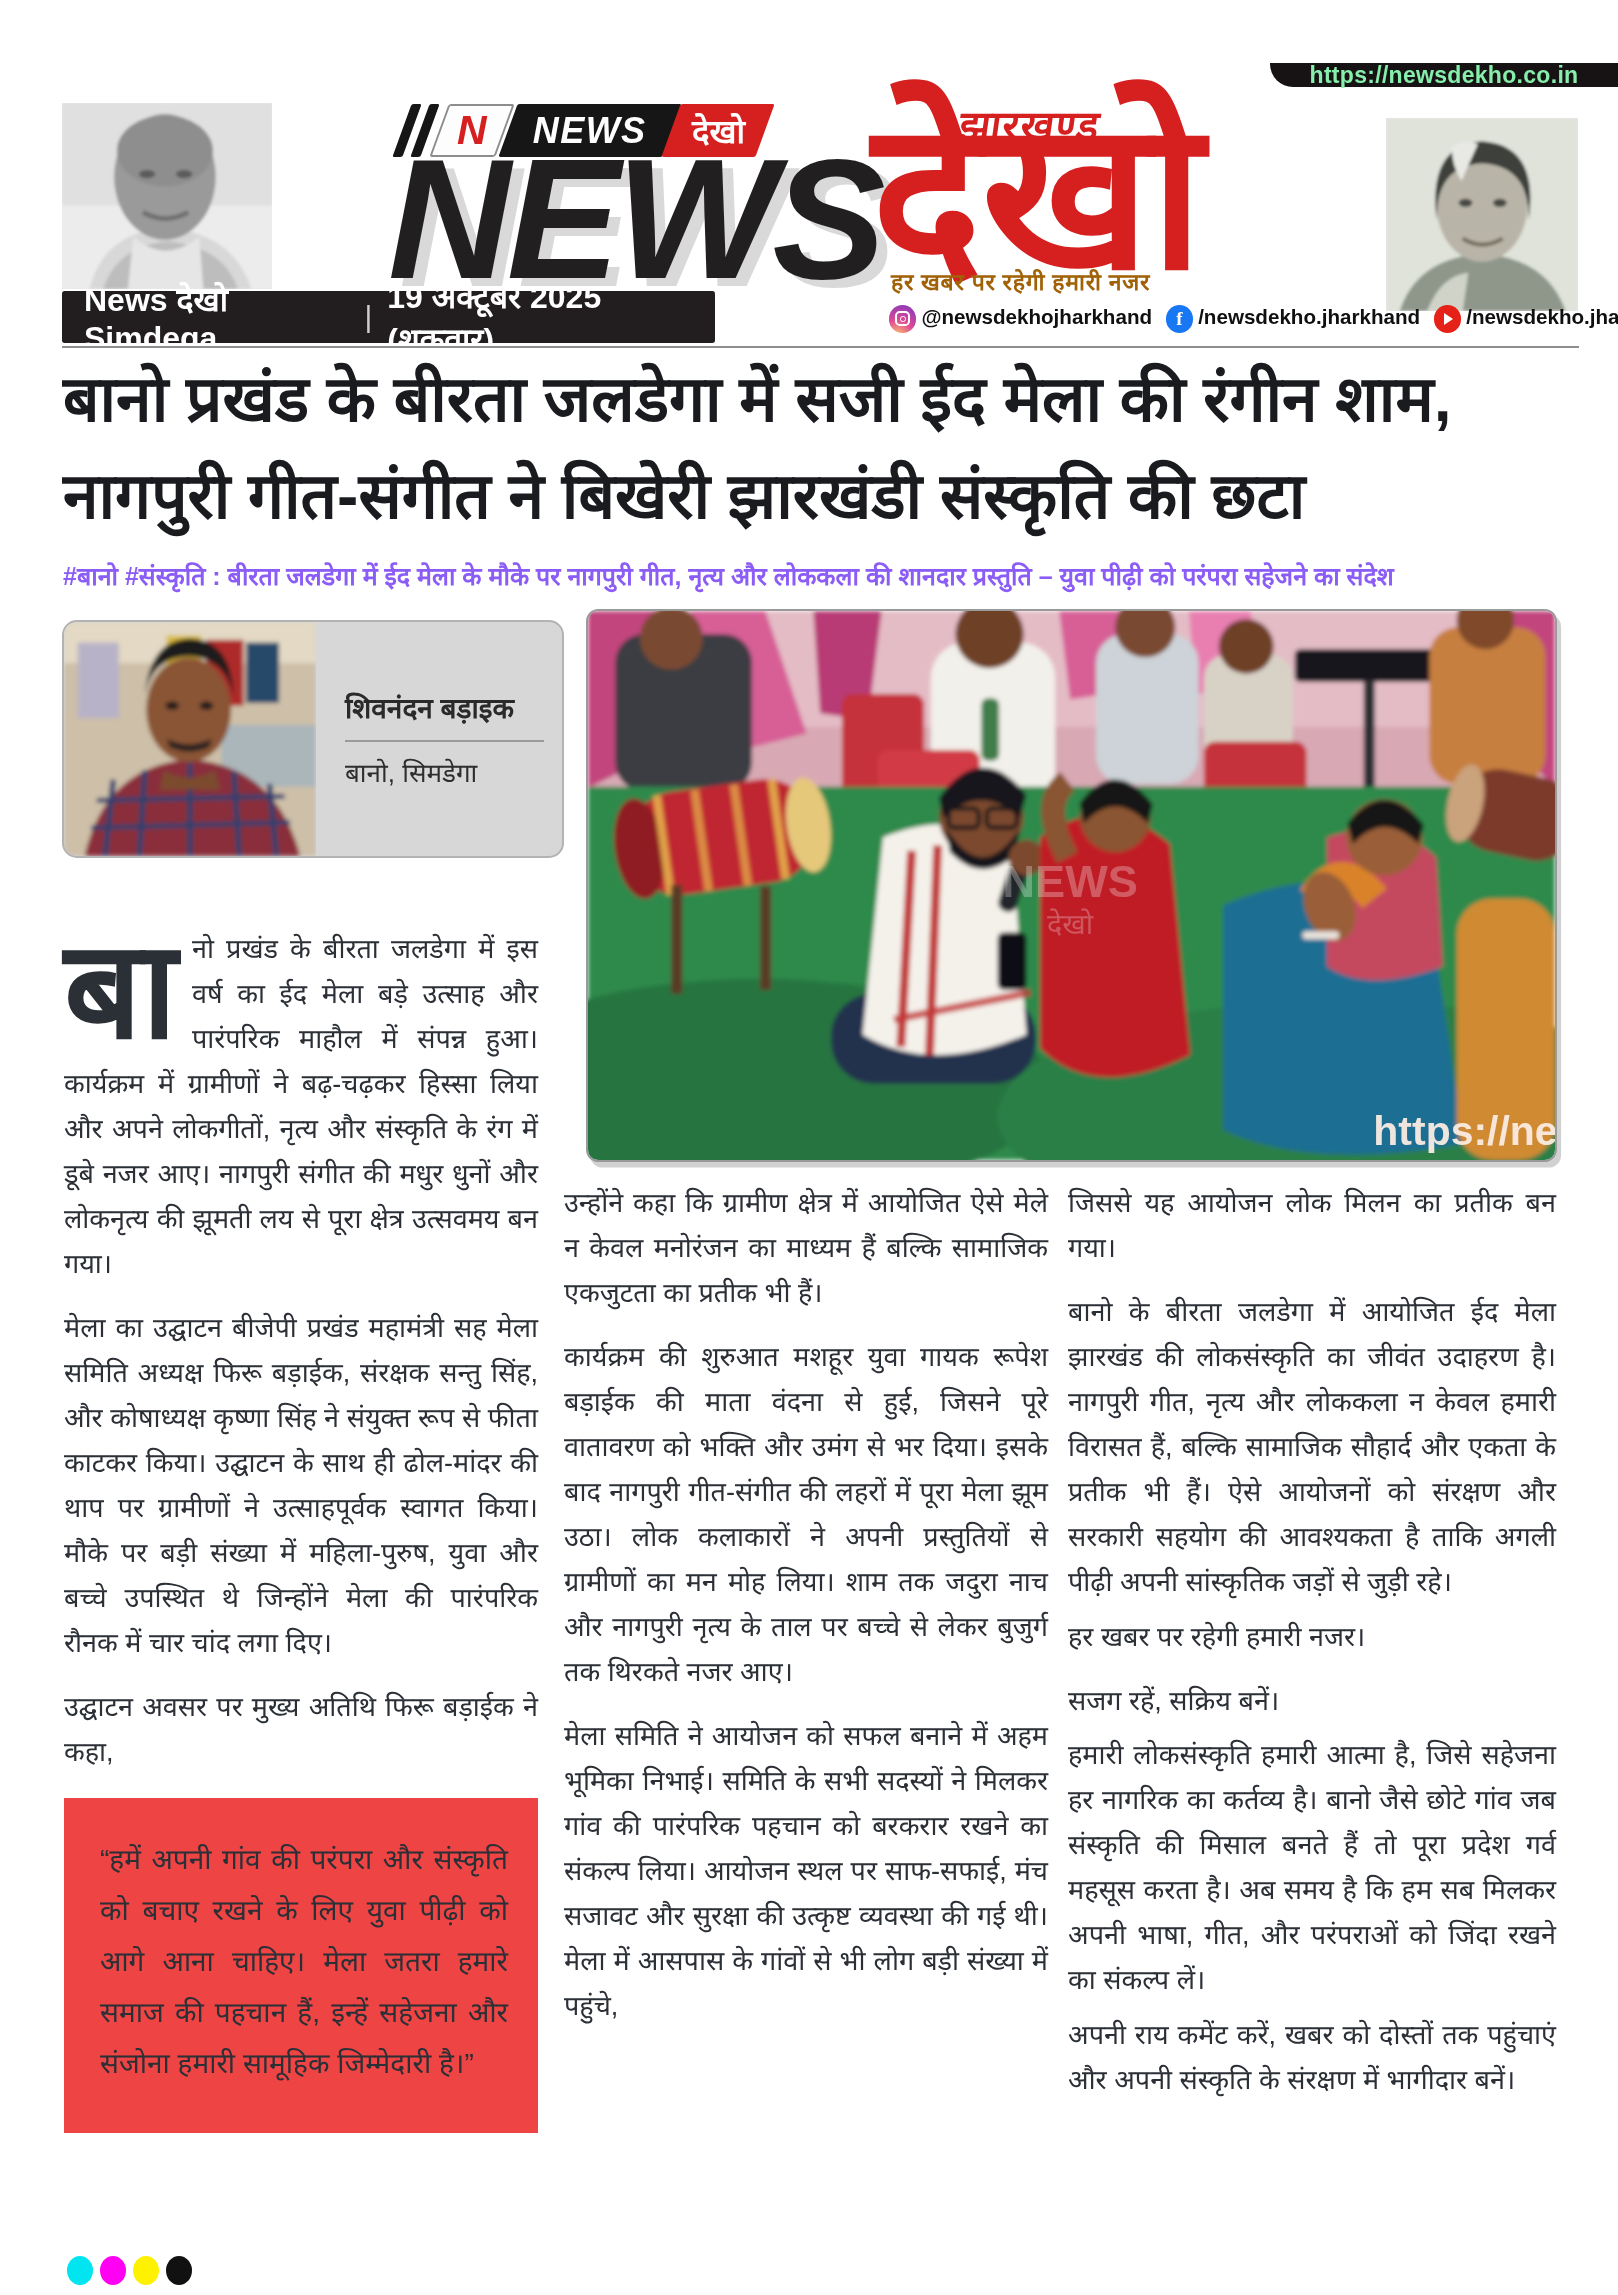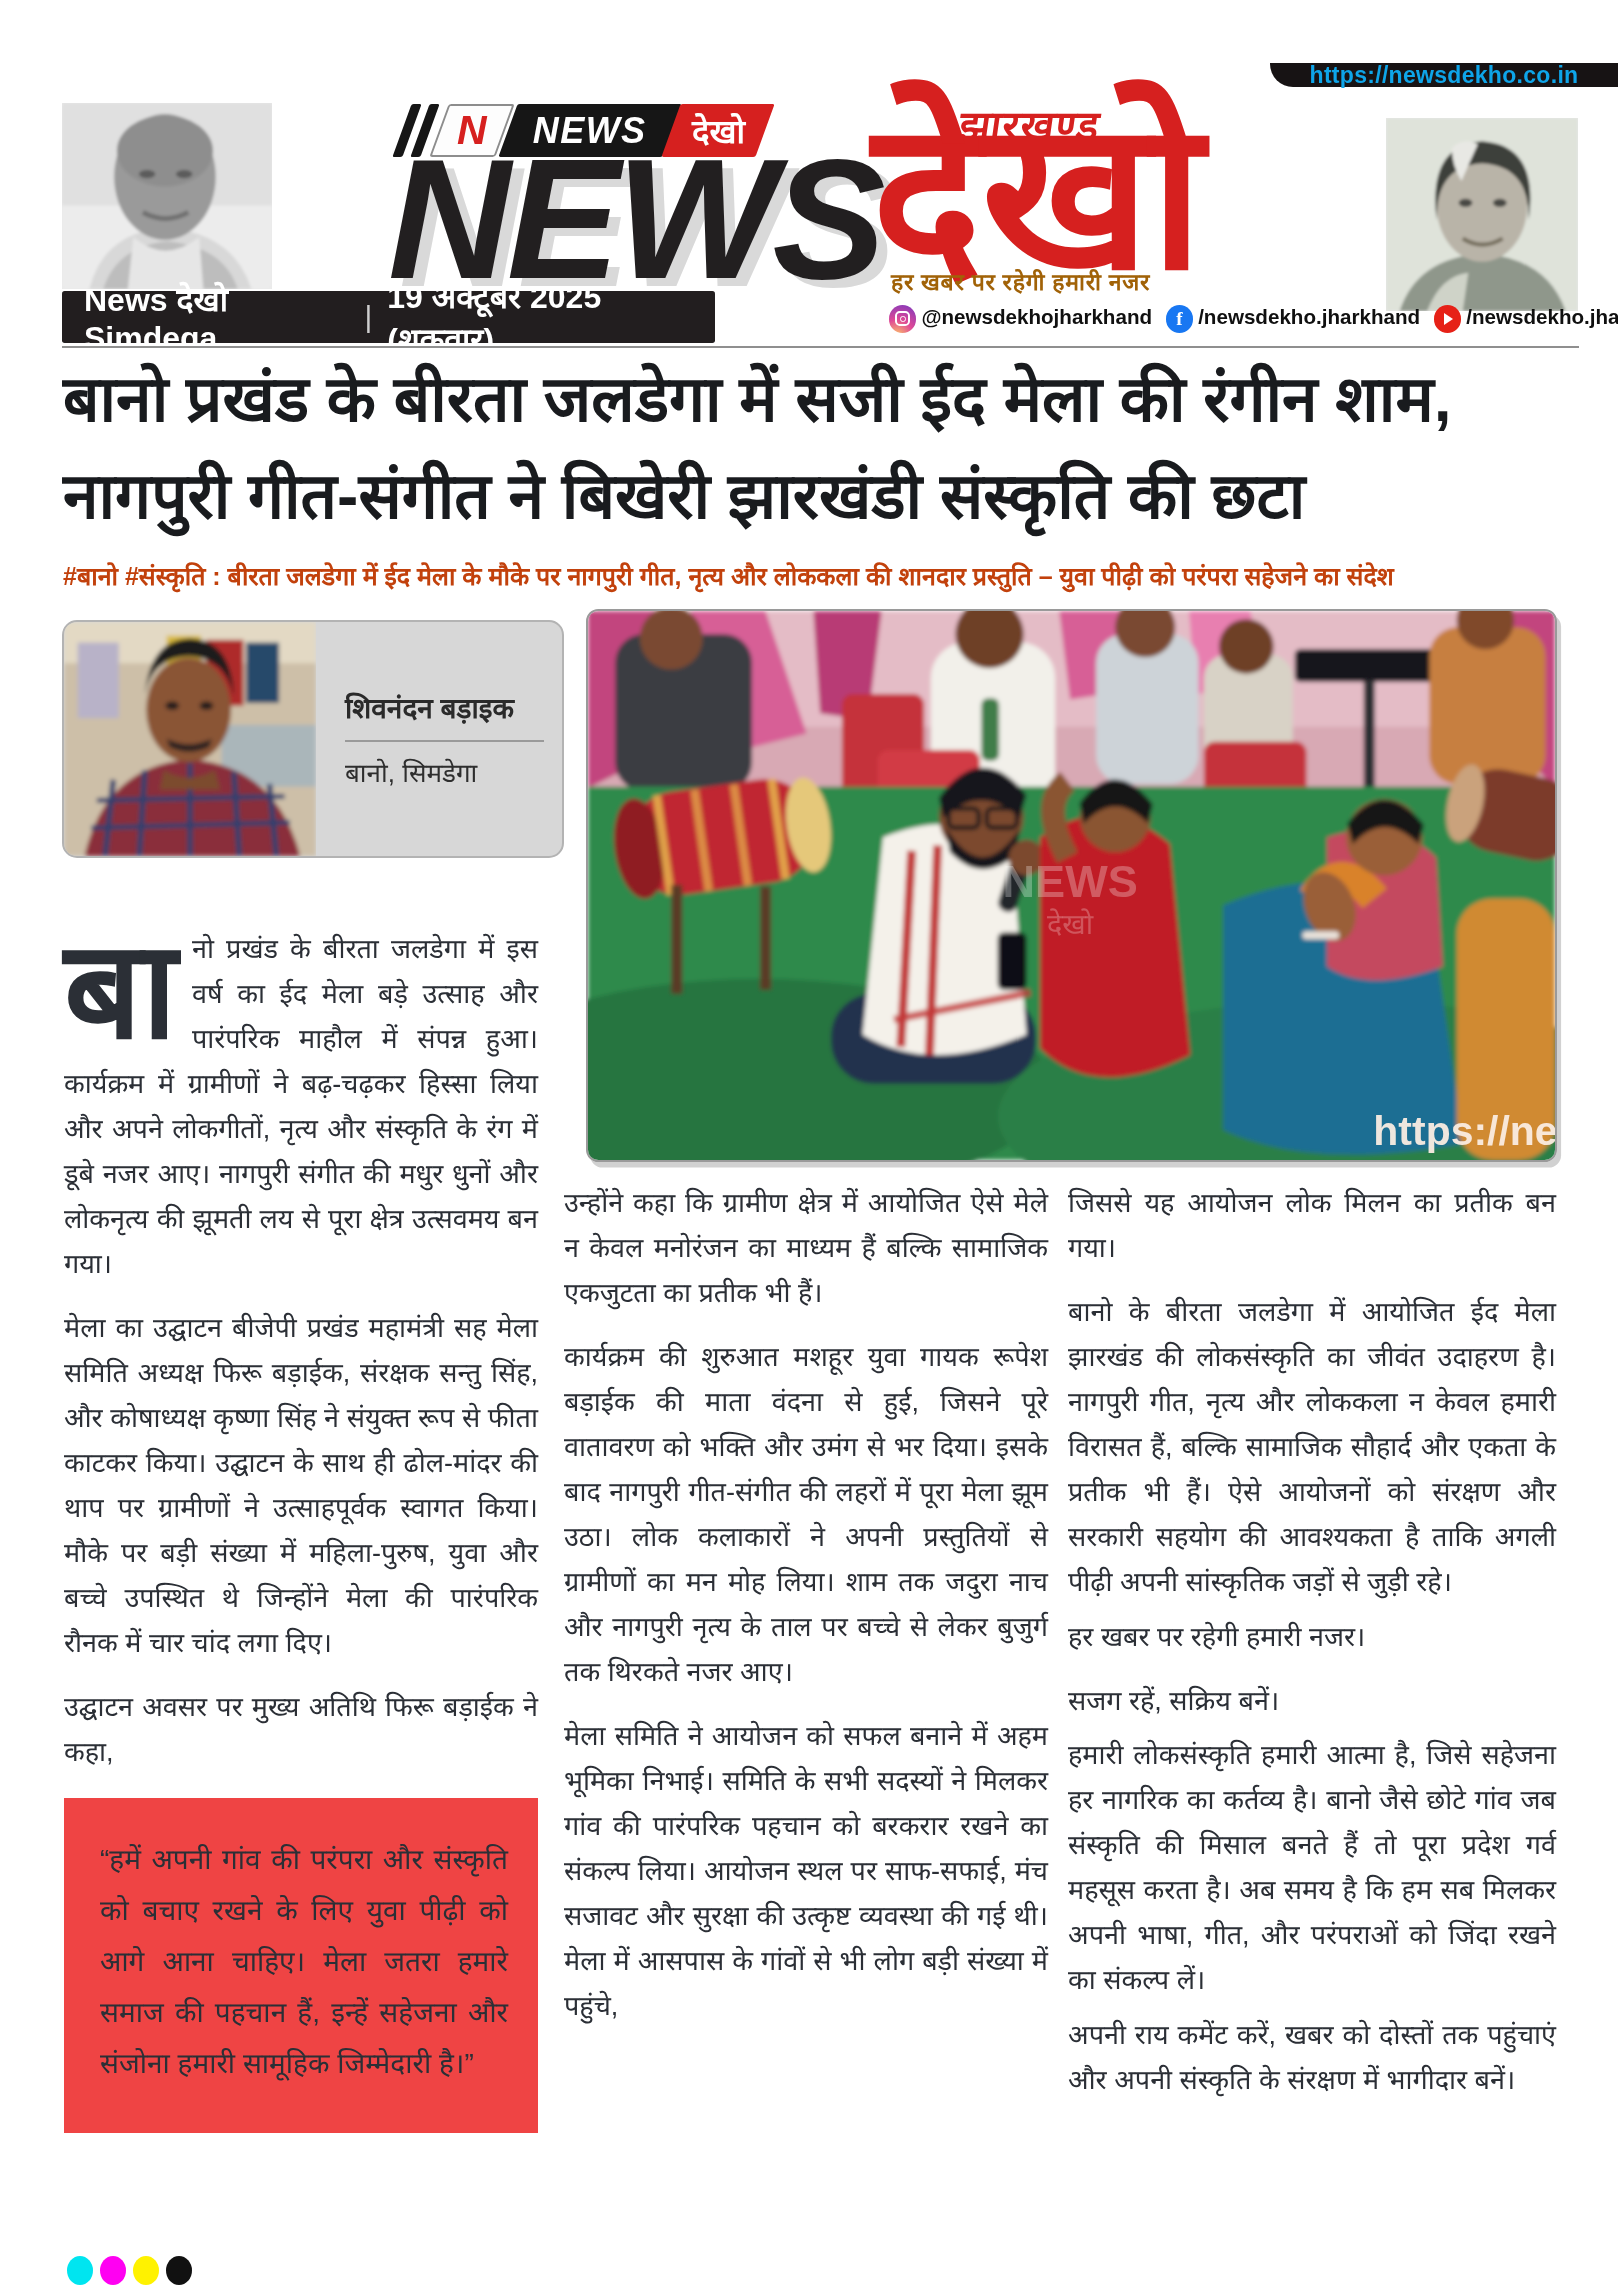--- a/index.html
+++ b/index.html
@@ -2,21 +2,21 @@
 <html style="font-size:11px"><head>
 <meta charset="utf-8">
 <style>
   * { margin:0; padding:0; box-sizing:border-box; }
   html,body { background:#ffffff; }
   body { font-family:"Liberation Sans", sans-serif; }
   .page { position:relative; width:1618px; height:2295px; background:#fff; overflow:hidden; }
 
   
   .url-pill { position:absolute; left:1270px; top:63px; width:348px; height:24px;
-    background:#171314; color:#0ea5e9; font-size:23px; font-weight:700;
+    background:#171314; color:#86efac; font-size:23px; font-weight:700;
     display:flex; align-items:center; justify-content:center;
     border-radius:0 0 0 23px; letter-spacing:0.3px; }
   .portrait { position:absolute; overflow:hidden; background:#e9e9e9; }
   .portrait-left { left:62px; top:103px; width:210px; height:186px; }
   .portrait-right { left:1386px; top:118px; width:192px; height:193px; }
 
   .badge { position:absolute; left:402px; top:104px; height:53px; display:flex; align-items:stretch; }
   .badge .slash { width:10.3px; background:#161616; transform:skewX(-20deg); margin-right:8.2px; border-radius:2.1px; }
   .badge .n-box { width:66px; background:#fdfdfd; border:2.7px solid #8d8d8d; transform:skewX(-20deg);
     display:flex; align-items:center; justify-content:center; margin-right:2.7px; border-radius:2.7px; }
@@ -55,21 +55,21 @@
   .s-fb { background:#1877f2; color:#fff; font-size:19px; font-weight:800; font-family:"Liberation Serif", serif; }
   .s-yt { background:#e62117; }
   .s-yt .tri { width:0; height:0; border-left:9.6px solid #fff; border-top:6.2px solid transparent;
     border-bottom:6.2px solid transparent; margin-left:2.7px; }
   .header-rule { position:absolute; left:62px; top:346px; width:1517px; height:2.1px; background:#8f8f8f; }
 
   
   .headline { position:absolute; left:63px; top:351px; width:1502px; font-size:64px;
     line-height:97px; font-weight:800; color:#191b1e; }
   .subheadline { position:absolute; left:63px; top:558px; width:1502px; font-size:25px;
-    font-weight:600; color:#c2410c; }
+    font-weight:600; color:#8b5cf6; }
 
   
   .author-card { position:absolute; left:62px; top:620px; width:502px; height:238px;
     background:#d7d7d7; border:2.1px solid #b3b3b3; border-radius:15px; display:flex; overflow:hidden; }
   .author-photo { width:252px; height:100%; flex:0 0 auto; overflow:hidden; }
   .author-meta { flex:1; display:flex; flex-direction:column; justify-content:center; padding:0 18px 0 29px; }
   .author-name { font-size:28px; font-weight:800; color:#2a2a2a; }
   .author-rule { width:100%; height:2.1px; background:#9a9a9a; margin:13.7px 0 12.3px; }
   .author-loc { font-size:26px; color:#2e2e2e; }
 

